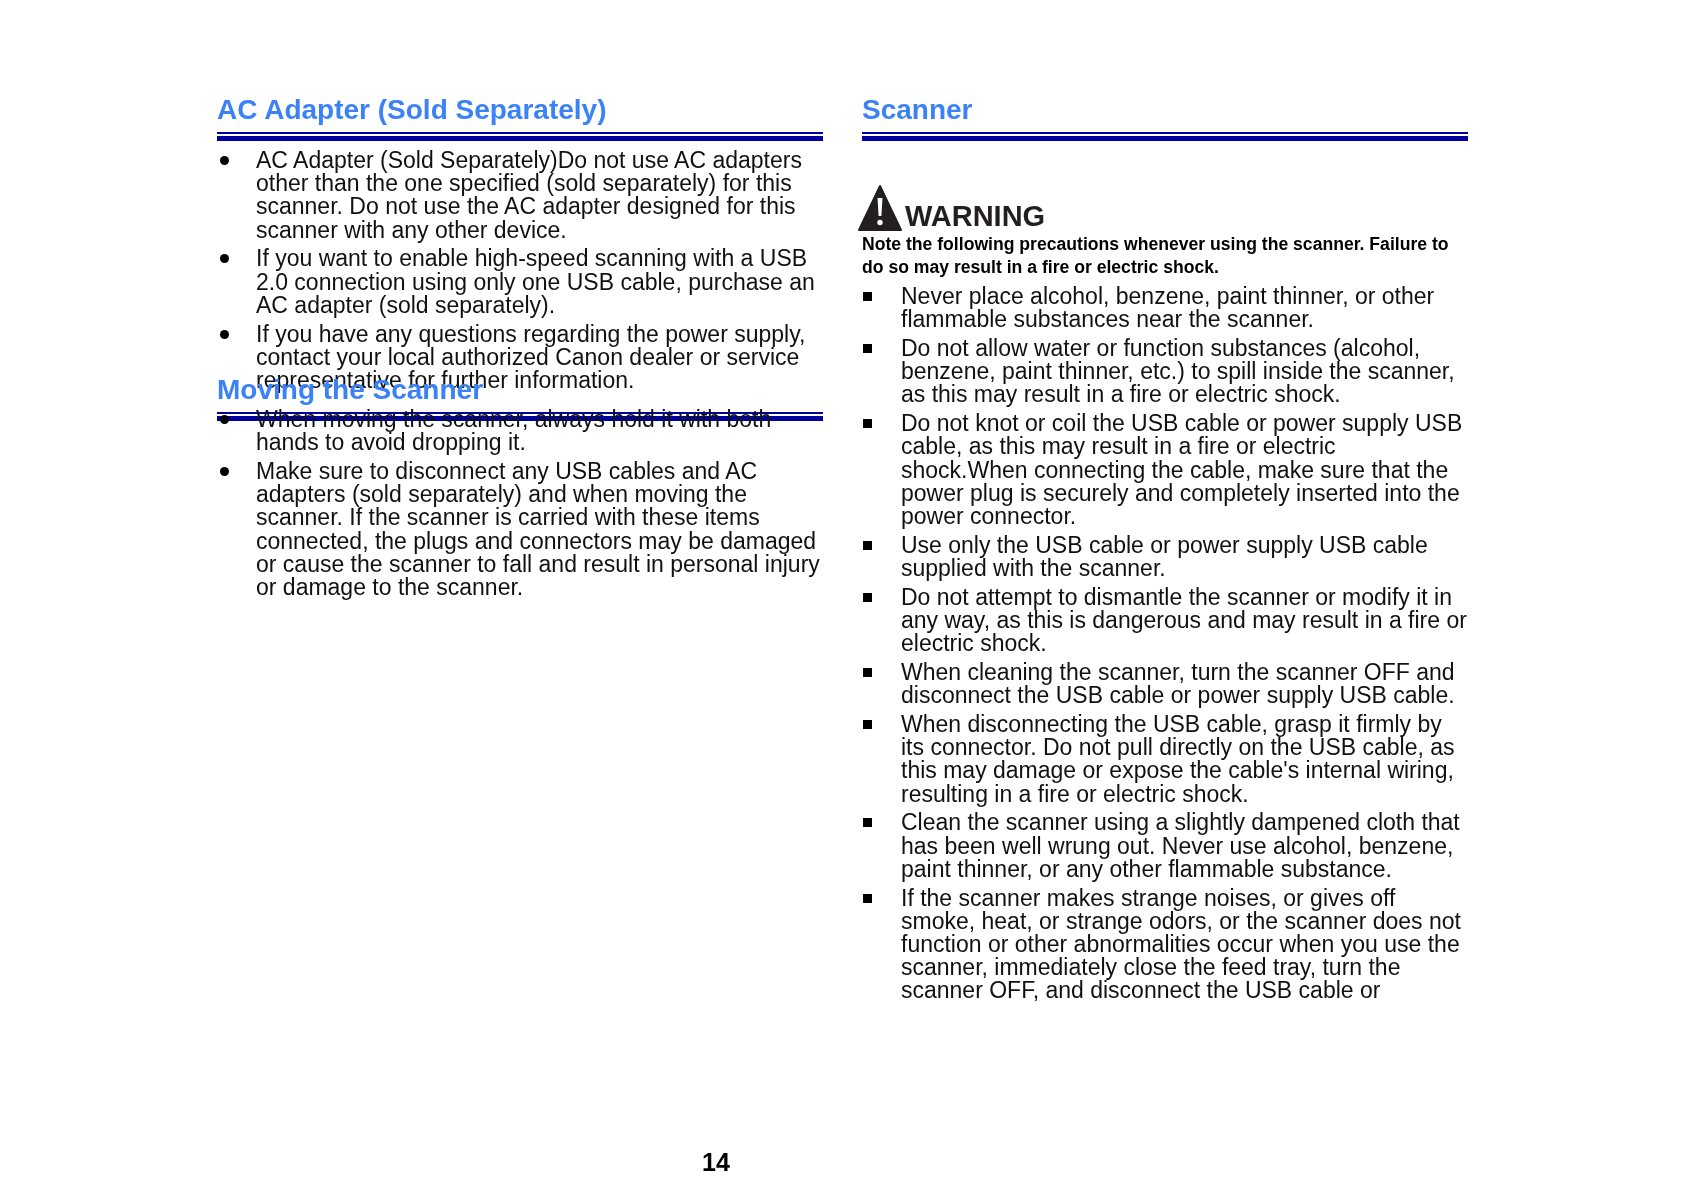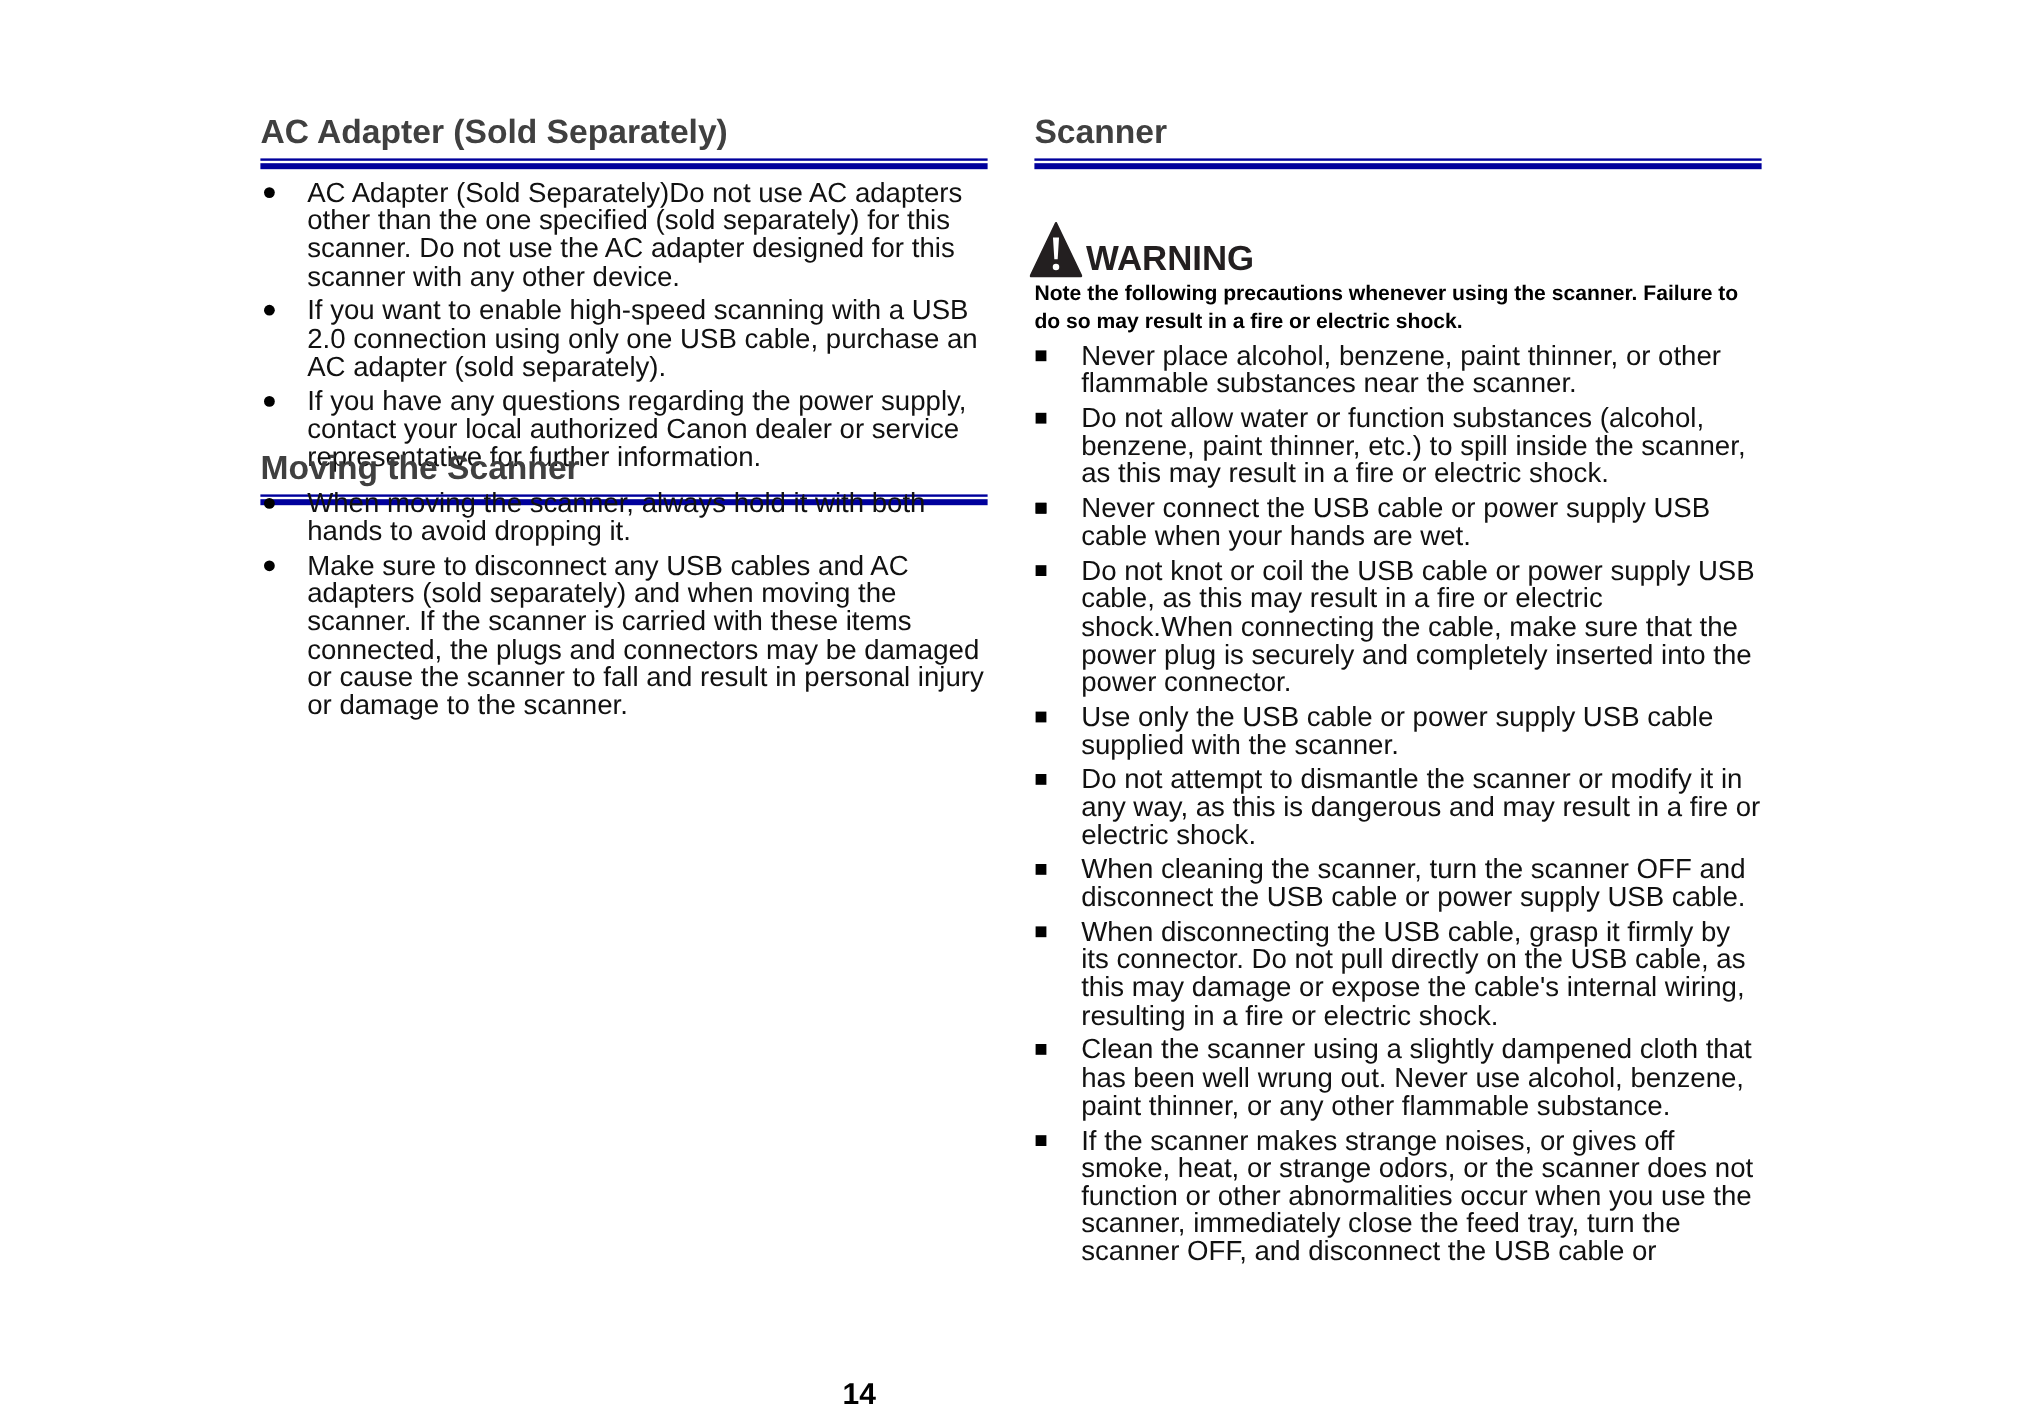--- a/index.html
+++ b/index.html
@@ -2,21 +2,21 @@
 <html><head>
 <meta charset="utf-8">
 <style>
   html, body { margin: 0; padding: 0; background: #ffffff; }
   body { width: 1684px; height: 1190px; position: relative; overflow: hidden;
          font-family: "Liberation Sans", sans-serif; color: #231f20; }
   .col { position: absolute; }
   .col-left { left: 217px; top: 0; width: 606px; }
   .col-right { left: 862px; top: 0; width: 606px; }
   .section-title { position: absolute; left: 0; margin: 0; font-size: 28px; font-weight: bold;
-                   color: #404040; white-space: nowrap; line-height: 1; }
+                   color: #3b82f6; white-space: nowrap; line-height: 1; }
   .rule { position: absolute; left: 0; width: 100%; height: 9px; }
   .rule .thin { position: absolute; left: 0; right: 0; top: 0; height: 2px; background: #00009c; }
   .rule .thick { position: absolute; left: 0; right: 0; top: 4px; height: 5px; background: #00009c; }
   ul.list { position: absolute; left: 0; margin: 0; padding: 0; list-style: none; width: 100%; }
   ul.list li { position: relative; padding-left: 39px; font-size: 23px; line-height: 23.2px;
                margin-bottom: 5.6px; color: #111; }
   .dot { position: absolute; left: 3px; top: 7px; width: 9px; height: 9px; border-radius: 50%; background: #000; }
   .sq { position: absolute; left: 1px; top: 7px; width: 9px; height: 9px; background: #000; }
   .warn { position: absolute; left: -4px; top: 182px; height: 50px; display: flex; align-items: flex-end; }
   .warn svg { width: 44px; height: 48px; display: block; }
@@ -67,21 +67,20 @@
     </svg>
     <span class="warn-label">WARNING</span>
   </div>
 
   <p class="note">Note the following precautions whenever using the scanner. Failure to do so may result in a fire or electric shock.</p>
 
   <ul class="list" style="top:285px;">
     <li><span class="sq"></span><span>Never place alcohol, benzene, paint thinner, or other flammable substances near the scanner.</span></li>
     <li><span class="sq"></span><span>Do not allow water or function substances (alcohol, benzene, paint thinner, etc.) to spill inside the scanner, as this may result in a fire or electric shock.</span></li>
     <li><span class="sq"></span></li>
-    <li><span class="sq"></span><span>Never connect the USB cable or power supply USB cable when your hands are wet.</span></li>
     <li><span class="sq"></span><span>Do not knot or coil the USB cable or power supply USB cable, as this may result in a fire or electric shock.When connecting the cable, make sure that the power plug is securely and completely inserted into the power connector.</span></li>
     <li><span class="sq"></span><span>Use only the USB cable or power supply USB cable supplied with the scanner.</span></li>
     <li><span class="sq"></span><span>Do not attempt to dismantle the scanner or modify it in any way, as this is dangerous and may result in a fire or electric shock.</span></li>
     <li><span class="sq"></span><span>When cleaning the scanner, turn the scanner OFF and disconnect the USB cable or power supply USB cable.</span></li>
     <li><span class="sq"></span><span>When disconnecting the USB cable, grasp it firmly by its connector. Do not pull directly on the USB cable, as this may damage or expose the cable's internal wiring, resulting in a fire or electric shock.</span></li>
     <li><span class="sq"></span><span>Clean the scanner using a slightly dampened cloth that has been well wrung out. Never use alcohol, benzene, paint thinner, or any other flammable substance.</span></li>
     <li><span class="sq"></span><span>If the scanner makes strange noises, or gives off smoke, heat, or strange odors, or the scanner does not function or other abnormalities occur when you use the scanner, immediately close the feed tray, turn the scanner OFF, and disconnect the USB cable or</span></li>
   </ul>
 </div>
 

